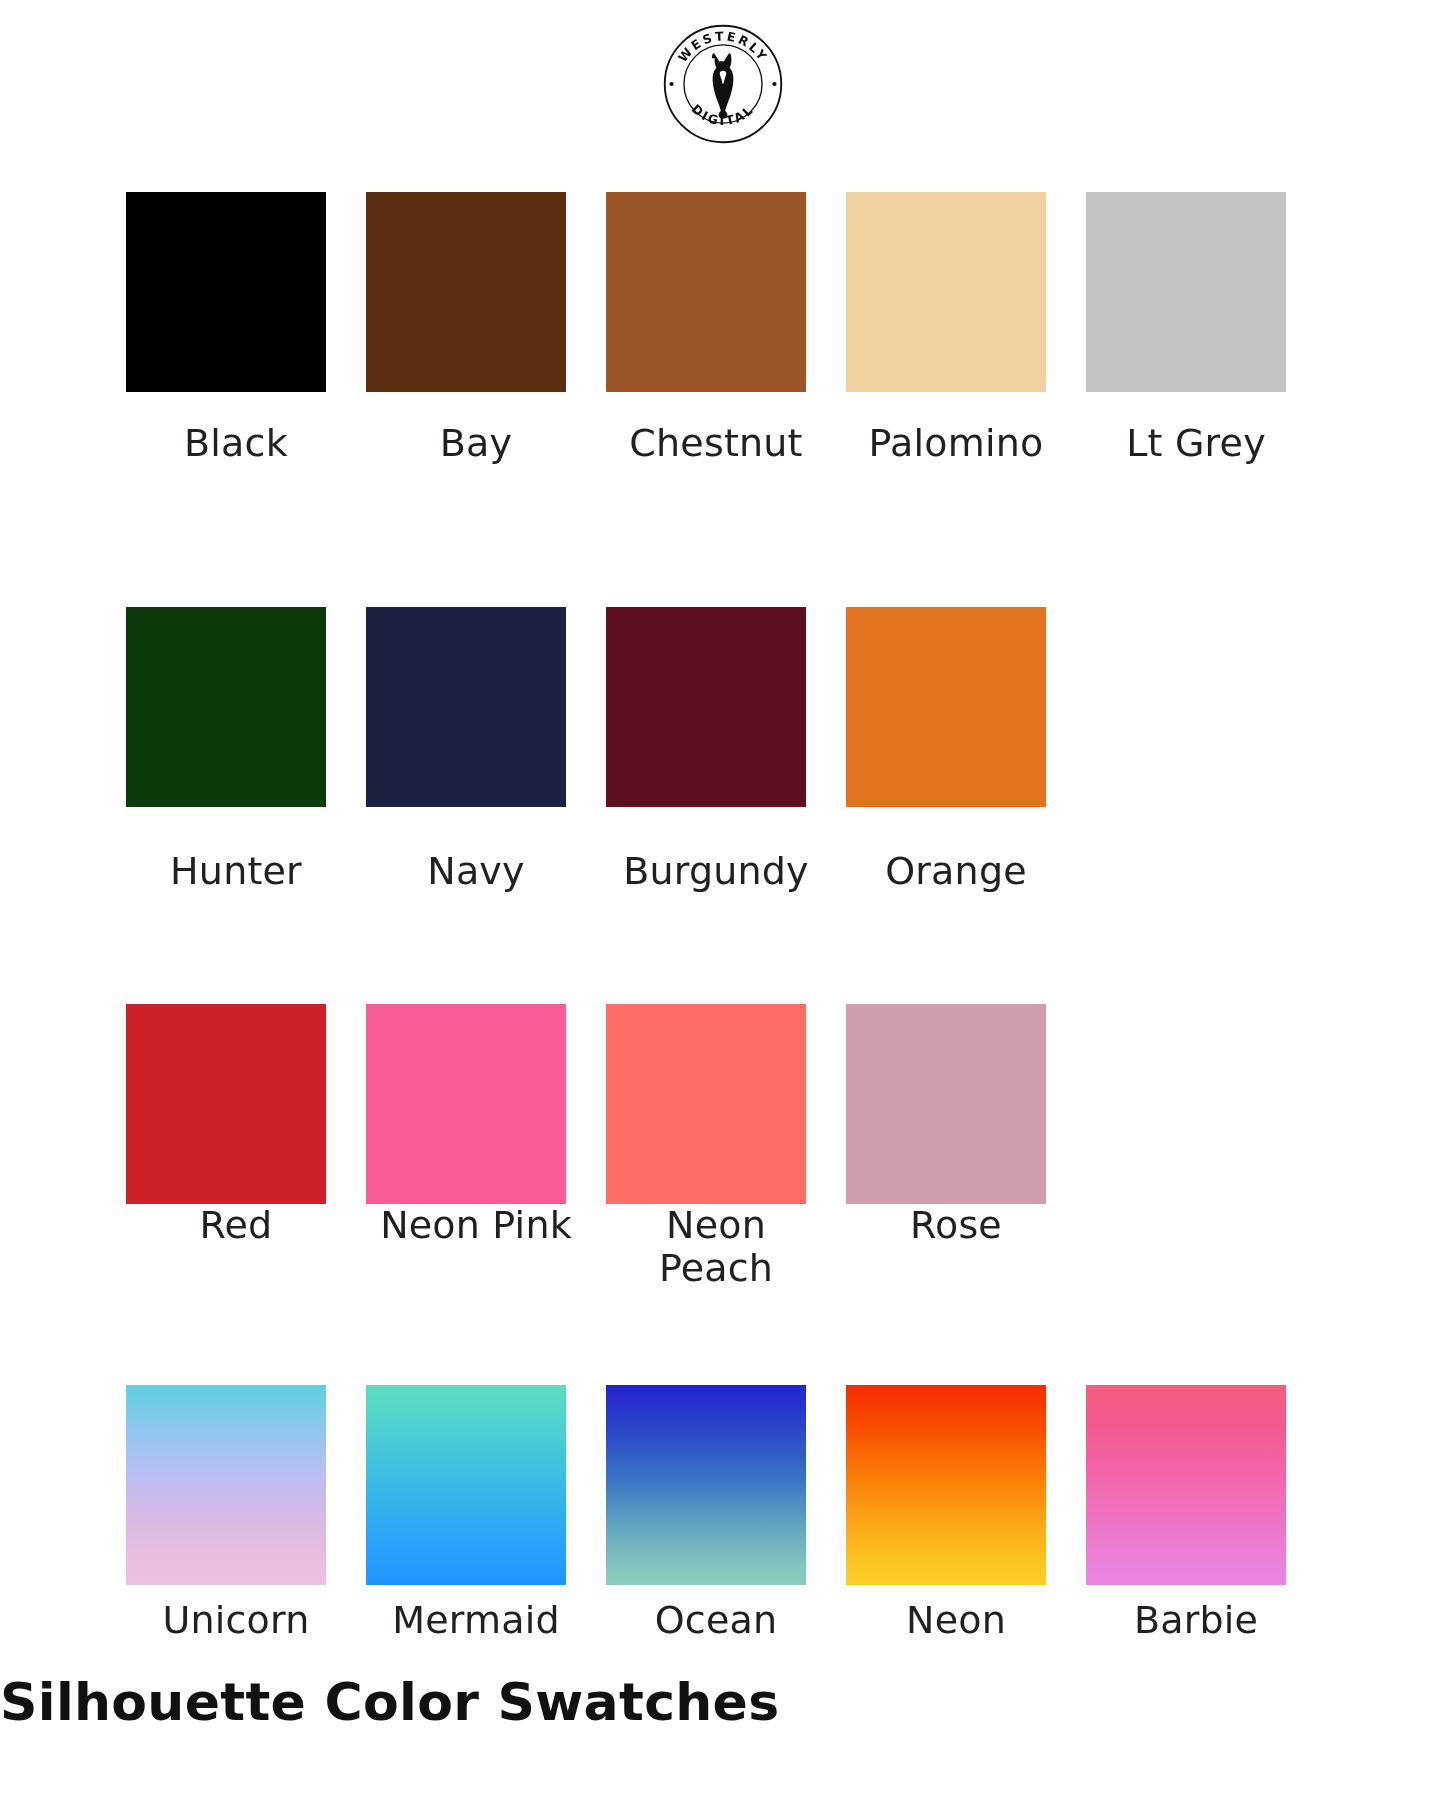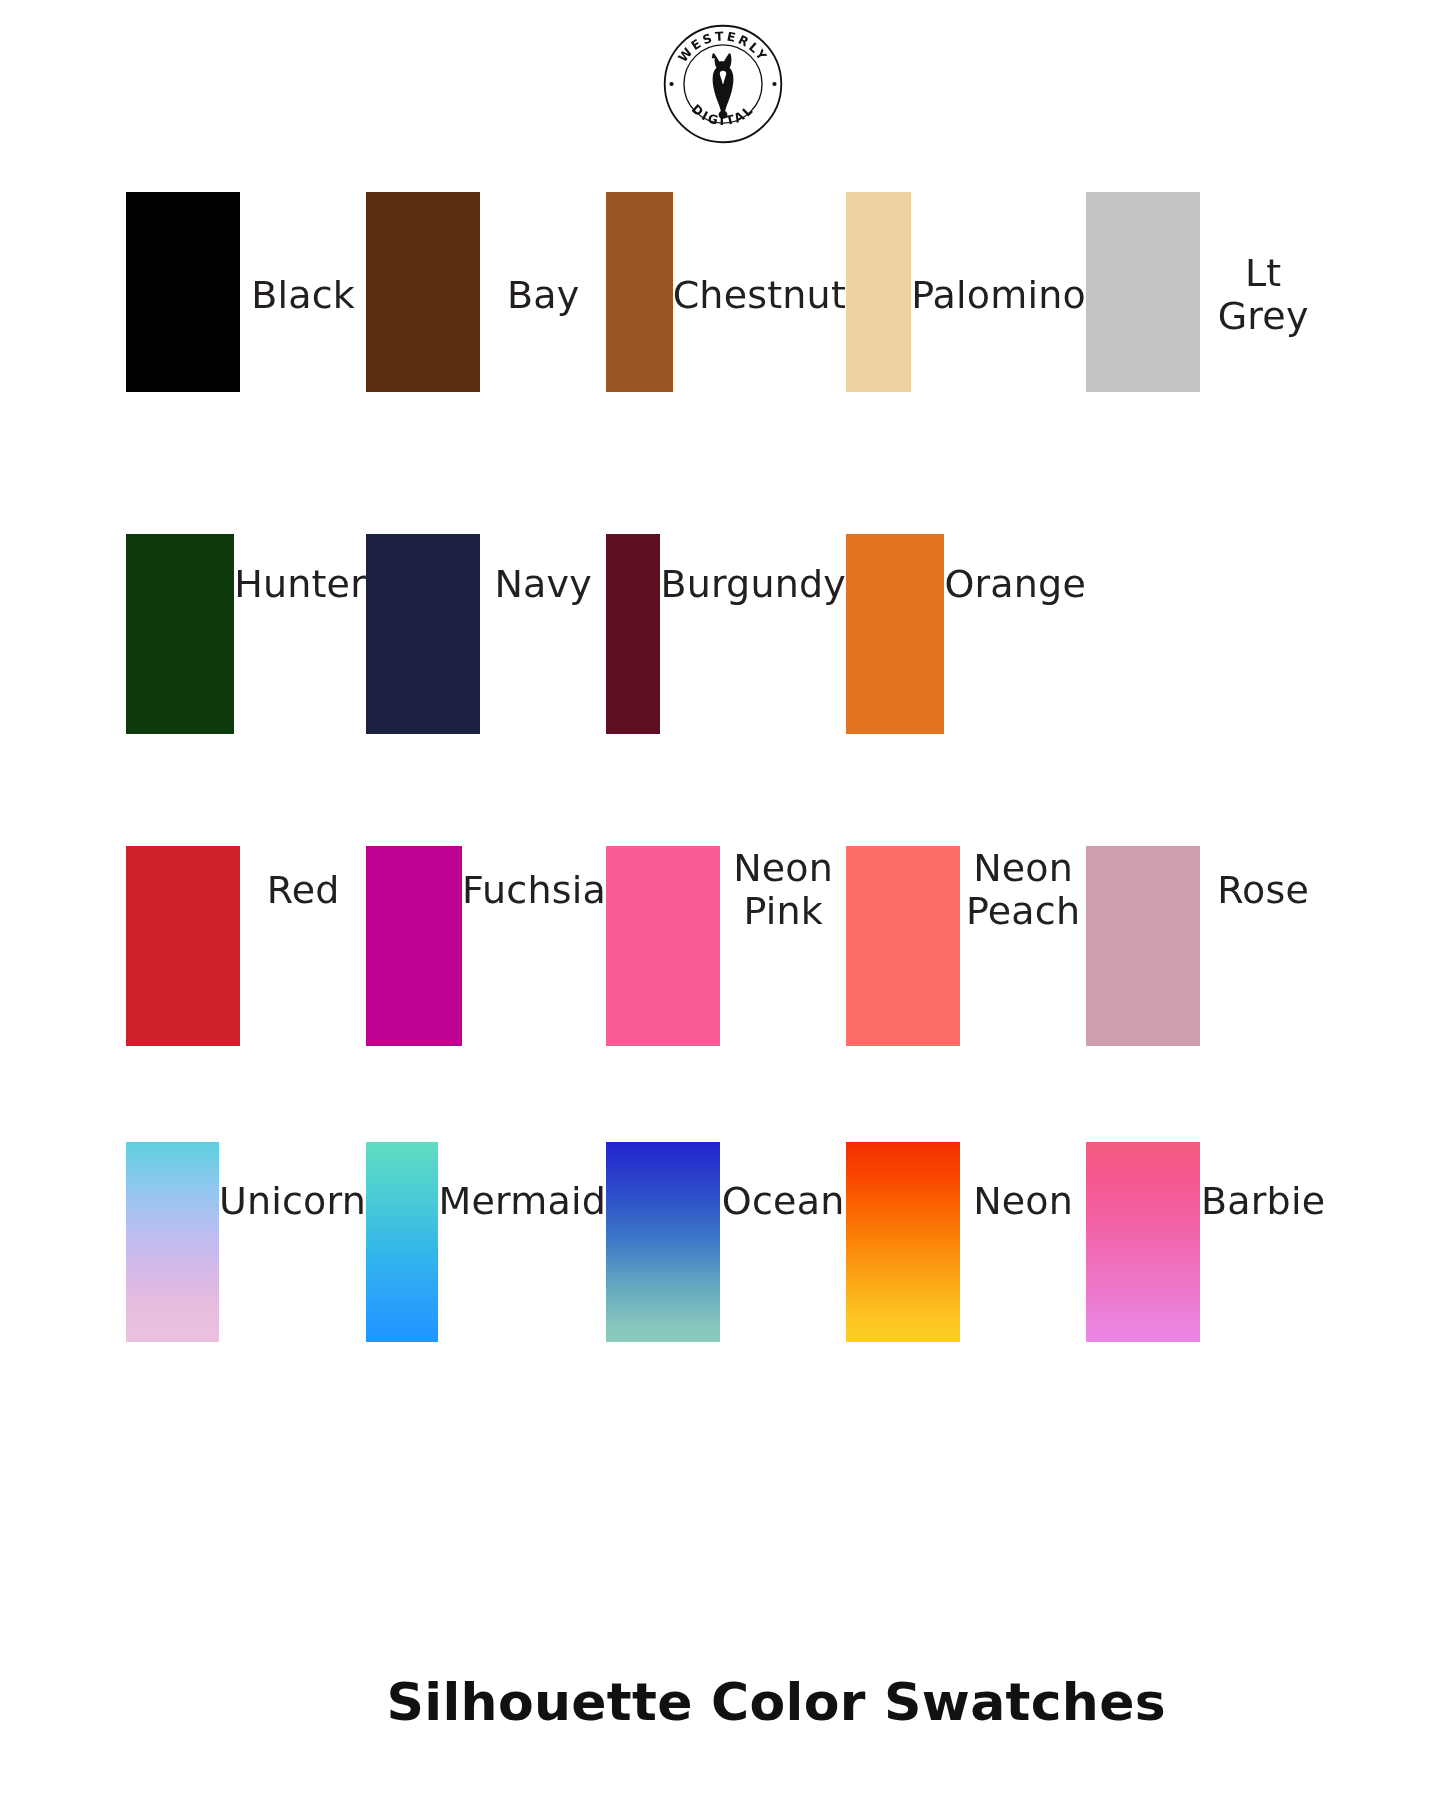--- a/index.html
+++ b/index.html
@@ -47,22 +47,22 @@
     width: 1200px;
   }
 
   .row {
     display: flex;
     width: 1200px;
   }
   .cell {
     width: 240px;
     display: flex;
-    flex-direction: row;
-    align-items: center;
+    flex-direction: column;
+    align-items: flex-start;
   }
 
   .swatch {
     width: 200px;
     height: 200px;
     display: block;
   }
 
   .label {
     font-family: "DejaVu Sans", sans-serif;
@@ -90,21 +90,21 @@
 
   
   .label.two-line { line-height: 1.12; }
 
   
   .page-title {
     position: absolute;
     left: 0;
     top: 1672px;
     width: 1166px;
-    text-align: right;
+    text-align: left;
     font-family: "DejaVu Sans", sans-serif;
     font-size: 52px;
     font-weight: 700;
     color: #111111;
     letter-spacing: 0.3px;
   }
 </style>
 </head>
 <body>
 
@@ -189,24 +189,20 @@
         <span class="label">Orange</span>
       </div>
     </div>
 
     <div class="row row-3">
       <div class="cell">
         <span class="swatch" style="background-color: rgb(206, 32, 40);"></span>
         <span class="label">Red</span>
       </div>
       <div class="cell">
-        <span class="swatch" style="background-color: rgb(190, 1, 144);"></span>
-        <span class="label">Fuchsia</span>
-      </div>
-      <div class="cell">
         <span class="swatch" style="background-color: rgb(250, 92, 152);"></span>
         <span class="label two-line">Neon Pink</span>
       </div>
       <div class="cell">
         <span class="swatch" style="background-color: rgb(253, 110, 104);"></span>
         <span class="label two-line">Neon Peach</span>
       </div>
       <div class="cell">
         <span class="swatch" style="background-color: rgb(206, 158, 173);"></span>
         <span class="label">Rose</span>

